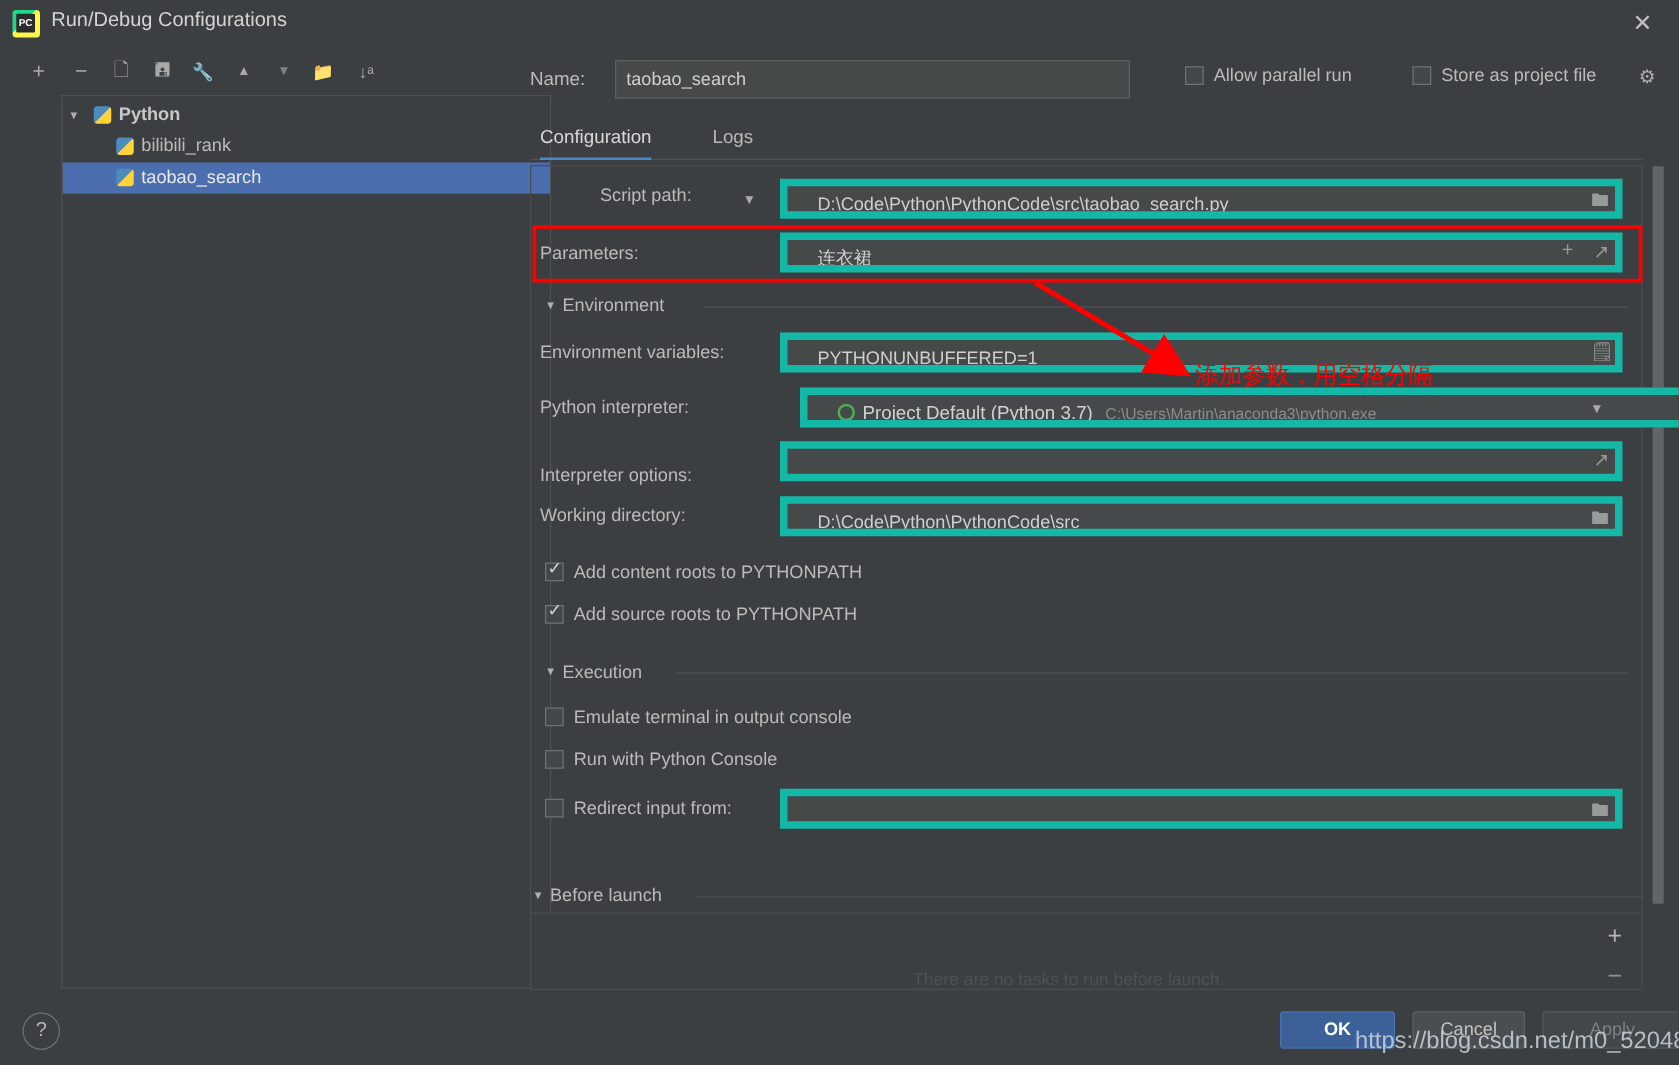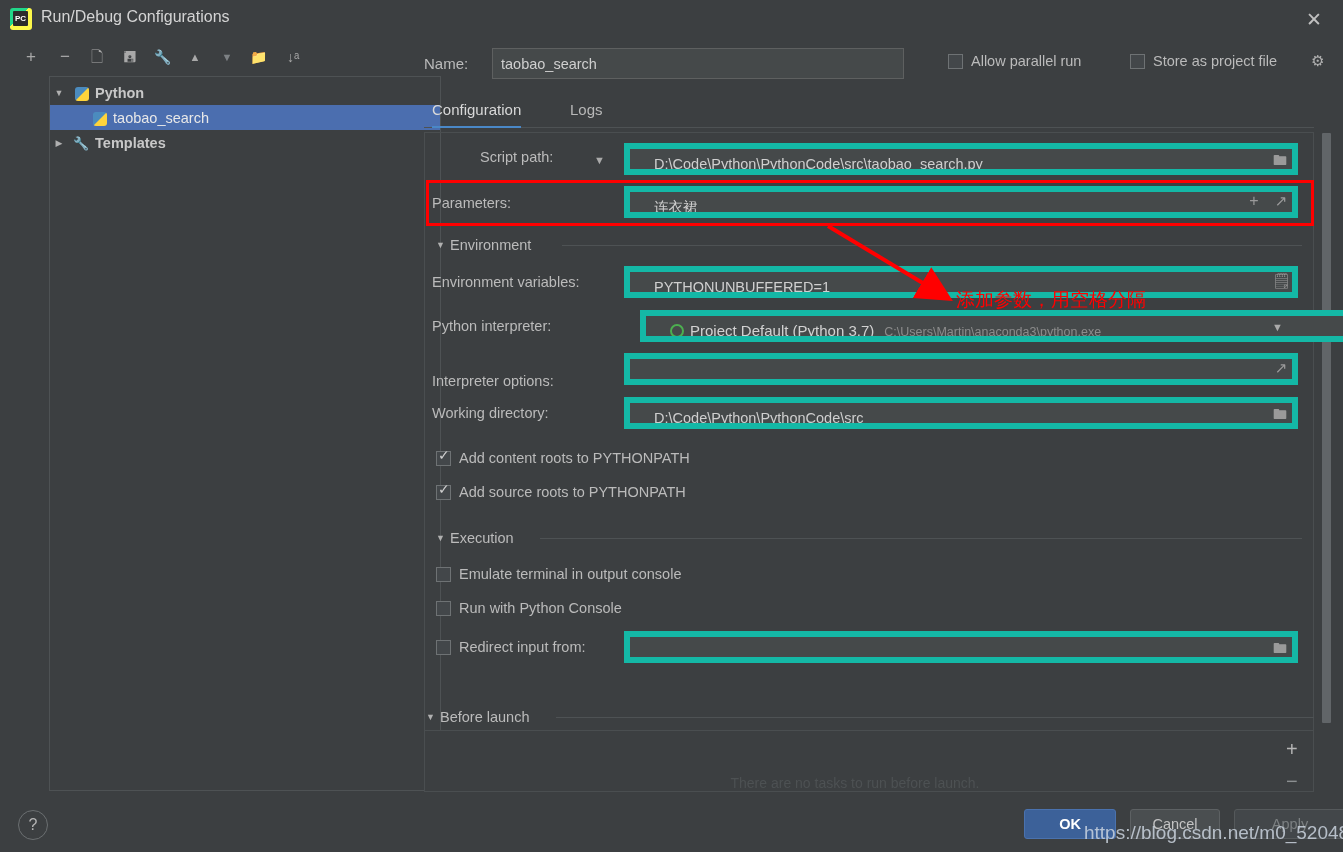--- a/index.html
+++ b/index.html
@@ -124,29 +124,29 @@
   <div class="tb-icon" style="left:246px;font-size:14px;">📁</div>
   <div class="tb-icon" style="left:280px;font-size:14px;">↓ᵃ</div>
 </div>
 
 <div class="tree">
   <div class="tree-row bold" style="margin-top:3px;">
     <span class="tgl">▼</span>
     <span class="ico"><span class="pyico"></span></span>
     <span class="lbl">Python</span>
   </div>
+  <div class="tree-row">
+    <span class="tgl"></span>
+    <span class="ico" style="margin-left:18px;"><span class="pyico"></span></span>
+    <span class="lbl">bilibili_rank</span>
+  </div>
   <div class="tree-row sel">
     <span class="tgl"></span>
     <span class="ico" style="margin-left:18px;"><span class="pyico"></span></span>
     <span class="lbl">taobao_search</span>
-  </div>
-  <div class="tree-row bold">
-    <span class="tgl">▶</span>
-    <span class="ico"><span class="wrench">🔧</span></span>
-    <span class="lbl">Templates</span>
   </div>
 </div>
 
 <div class="help-btn">?</div>
 
 <div class="name-label">Name:</div>
 <input class="name-input" value="taobao_search" style="">
 
 <div class="chk-wrap" style="left:948px;">
   <span class="cbox"></span><span>Allow parallel run</span>

